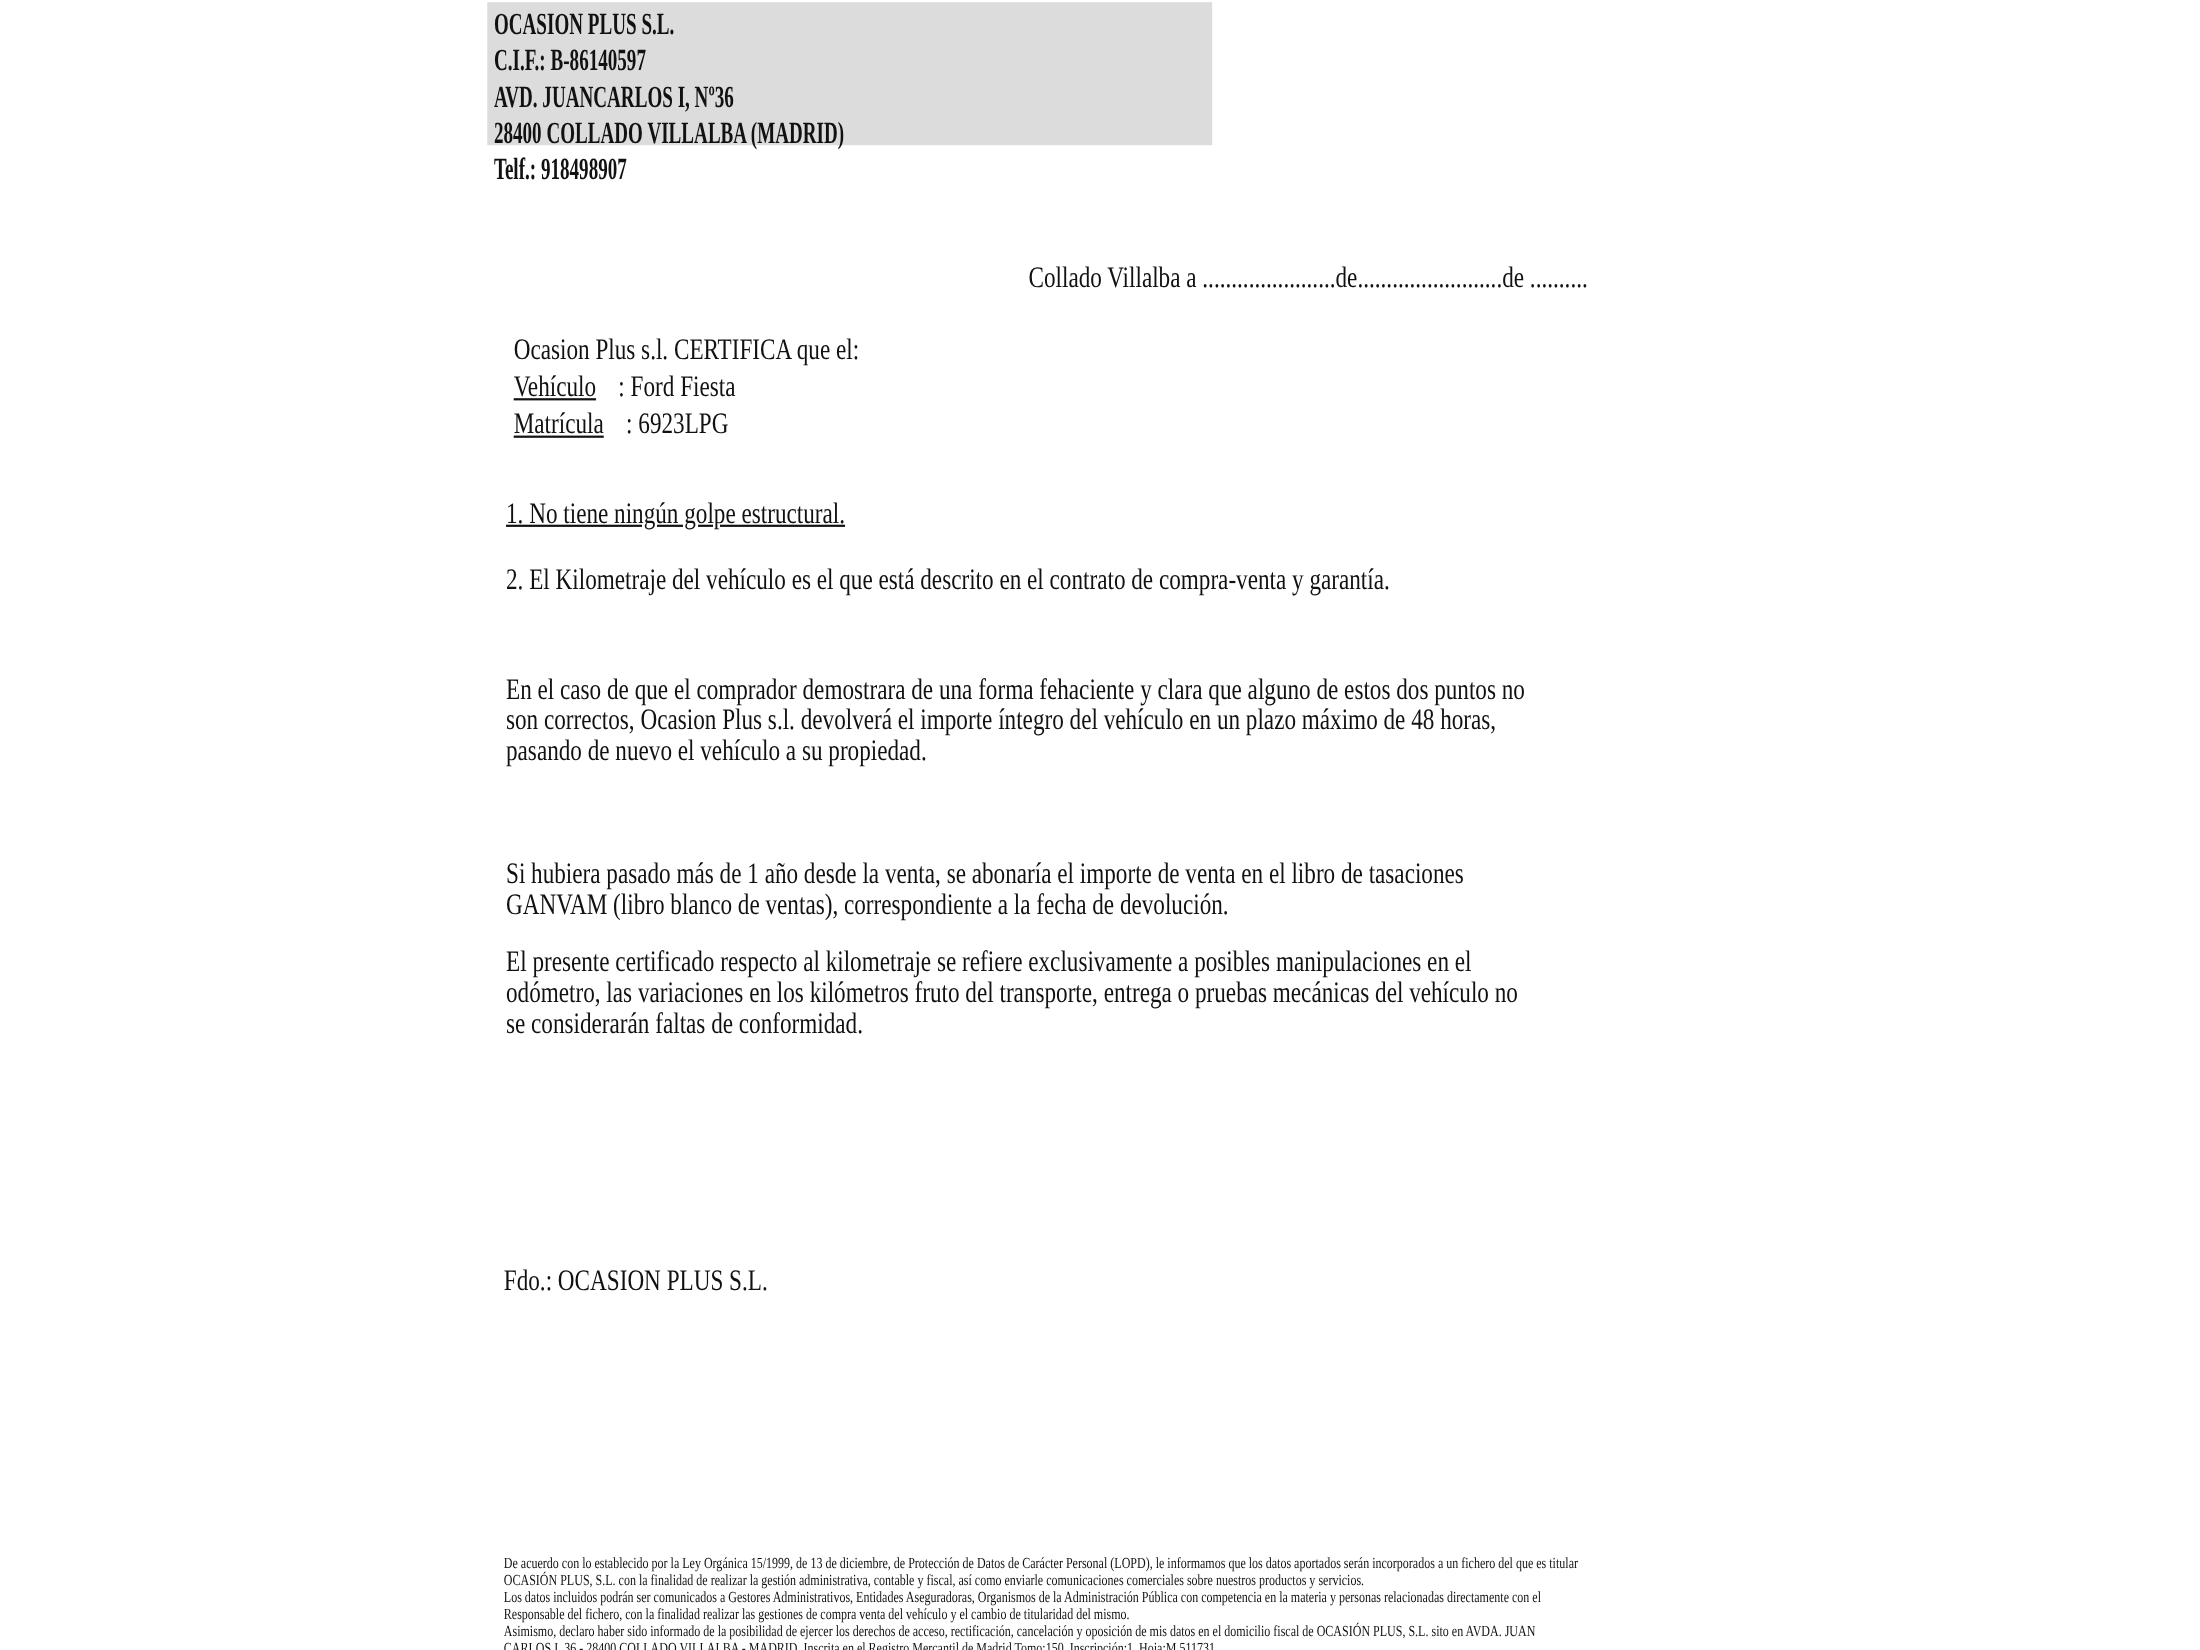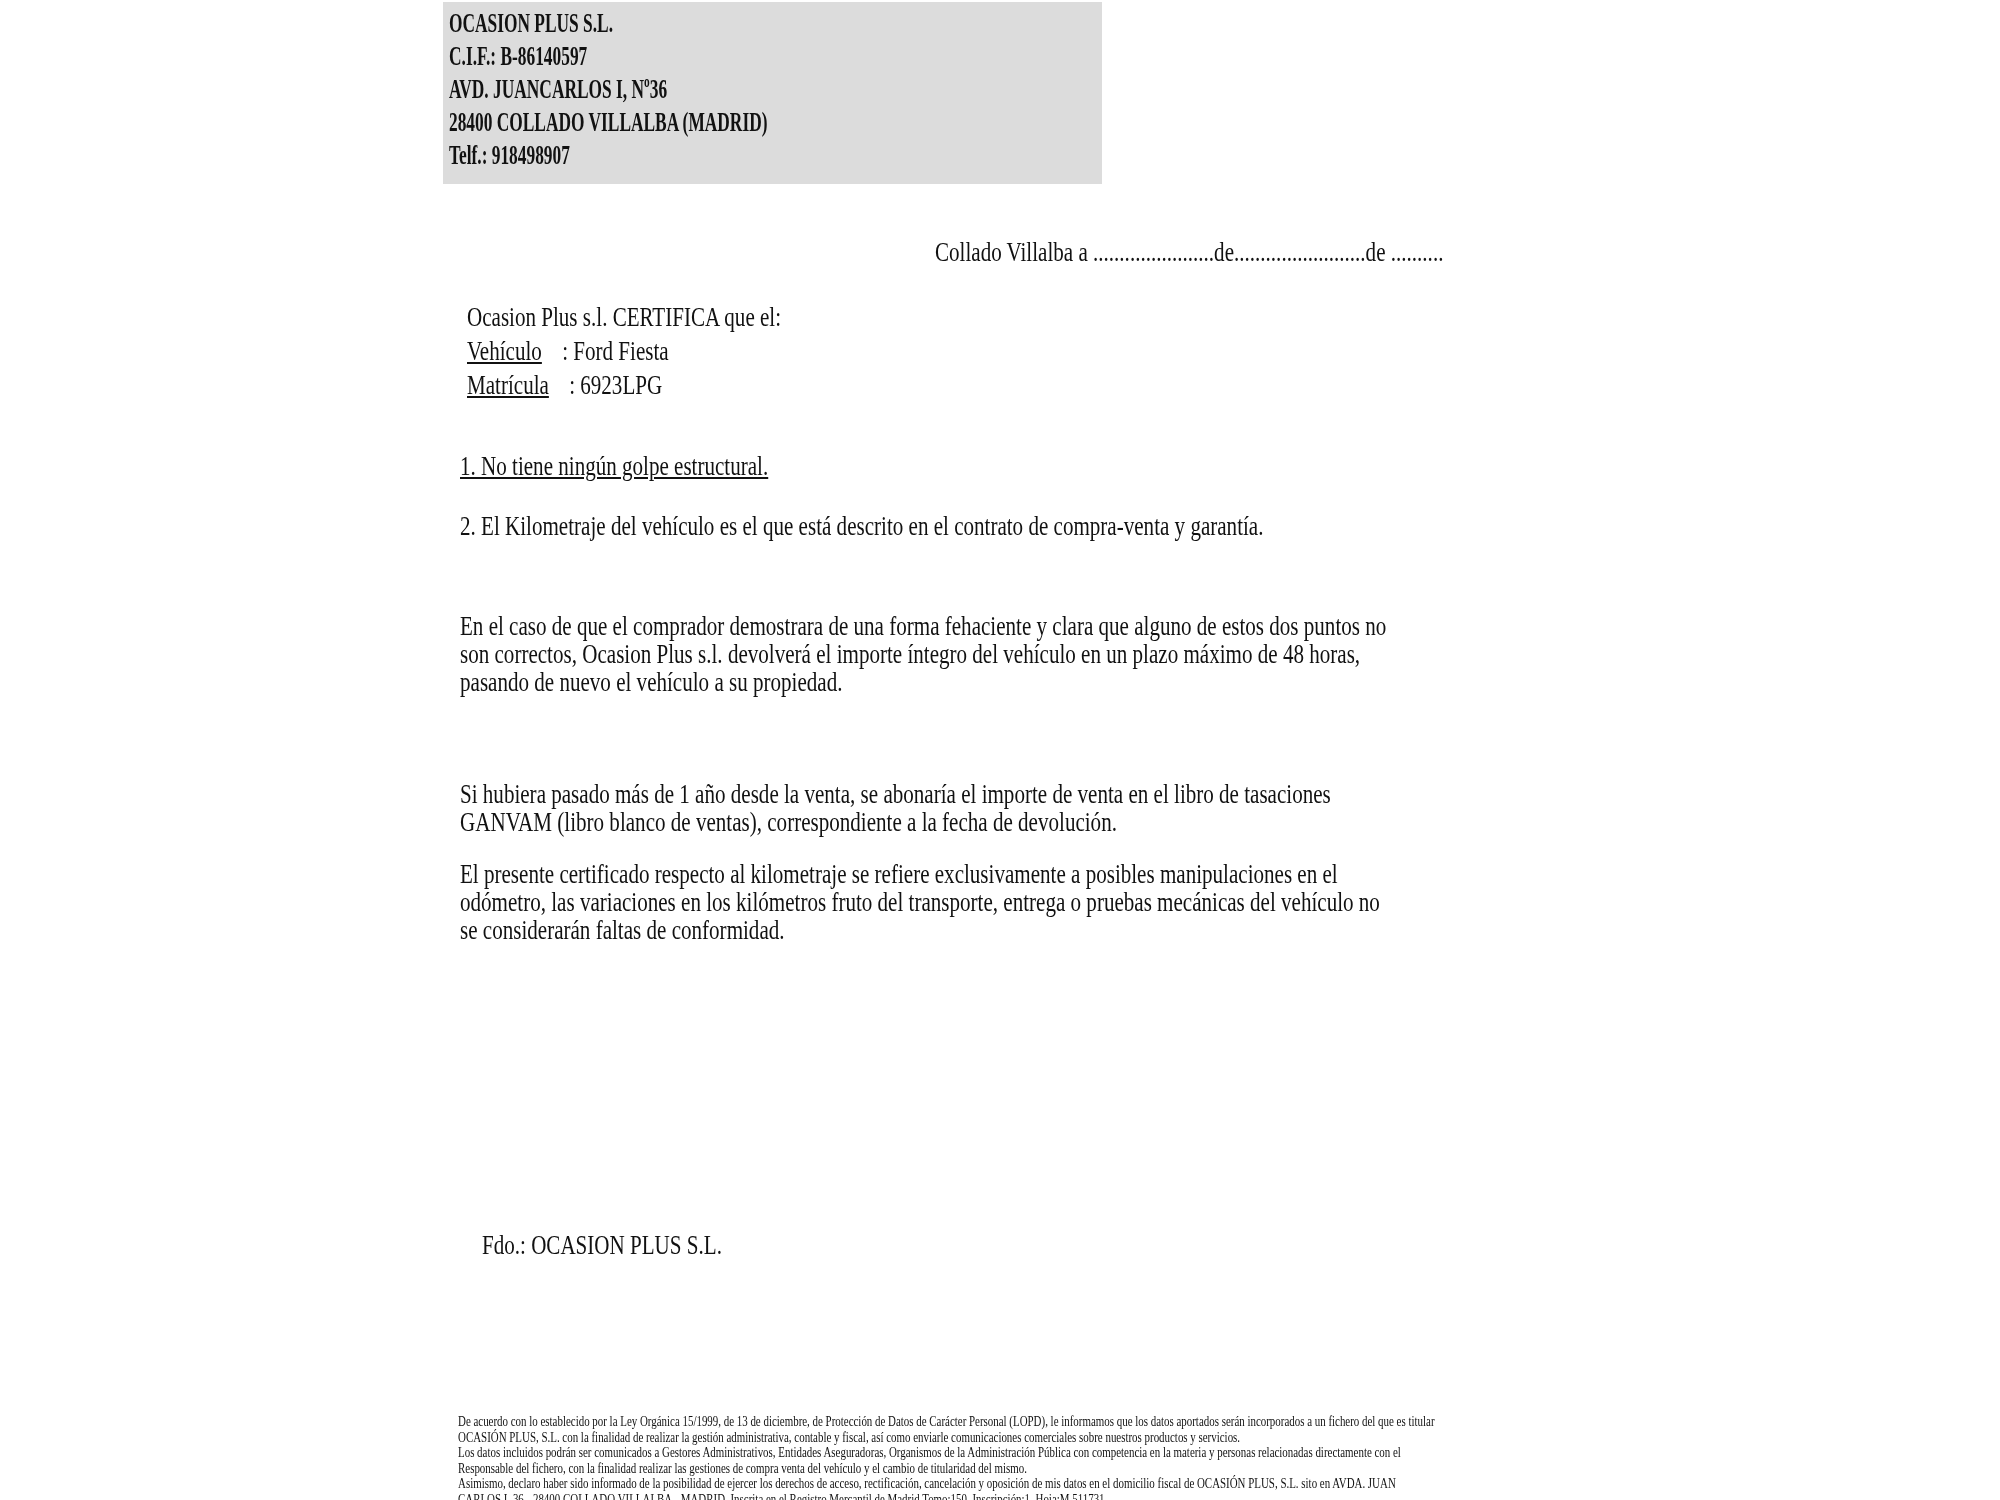--- a/index.html
+++ b/index.html
@@ -17,21 +17,21 @@
     background: #ffffff;
     overflow: hidden;
   }
   .abs { position: absolute; }
 
   
   .header-box {
     left: 443px;
     top: 2px;
     width: 659px;
-    height: 182px;
+    height: 130px;
     padding: 4px 0 0 6px;
     box-sizing: border-box;
   }
   .header-box .hline {
     font-weight: bold;
     font-size: 28px;
     line-height: 33px;
     white-space: nowrap;
     transform: scaleX(0.62);
     transform-origin: 0 0;
@@ -95,21 +95,21 @@
     <div class="line">Si hubiera pasado más de 1 año desde la venta, se abonaría el importe de venta en el libro de tasaciones</div>
     <div class="line">GANVAM (libro blanco de ventas), correspondiente a la fecha de devolución.</div>
   </div>
 
   <div class="abs" style="left:460px; top:860px;">
     <div class="line">El presente certificado respecto al kilometraje se refiere exclusivamente a posibles manipulaciones en el</div>
     <div class="line">odómetro, las variaciones en los kilómetros fruto del transporte, entrega o pruebas mecánicas del vehículo no</div>
     <div class="line">se considerarán faltas de conformidad.</div>
   </div>
 
-  <div class="abs" style="left:458px; top:1231px;margin-left:24px;">
+  <div class="abs" style="left:458px; top:1150px;">
     <div class="line">Fdo.: OCASION PLUS S.L.</div>
   </div>
 
   <div class="abs legal" style="left:458px; top:1414px;">
     <div class="line">De acuerdo con lo establecido por la Ley Orgánica 15/1999, de 13 de diciembre, de Protección de Datos de Carácter Personal (LOPD), le informamos que los datos aportados serán incorporados a un fichero del que es titular</div>
     <div class="line">OCASIÓN PLUS, S.L. con la finalidad de realizar la gestión administrativa, contable y fiscal, así como enviarle comunicaciones comerciales sobre nuestros productos y servicios.</div>
     <div class="line">Los datos incluidos podrán ser comunicados a Gestores Administrativos, Entidades Aseguradoras, Organismos de la Administración Pública con competencia en la materia y personas relacionadas directamente con el</div>
     <div class="line">Responsable del fichero, con la finalidad realizar las gestiones de compra venta del vehículo y el cambio de titularidad del mismo.</div>
     <div class="line">Asimismo, declaro haber sido informado de la posibilidad de ejercer los derechos de acceso, rectificación, cancelación y oposición de mis datos en el domicilio fiscal de OCASIÓN PLUS, S.L. sito en AVDA. JUAN</div>
     <div class="line">CARLOS I, 36 - 28400 COLLADO VILLALBA - MADRID. Inscrita en el Registro Mercantil de Madrid Tomo:150, Inscripción:1, Hoja:M 511731</div>

